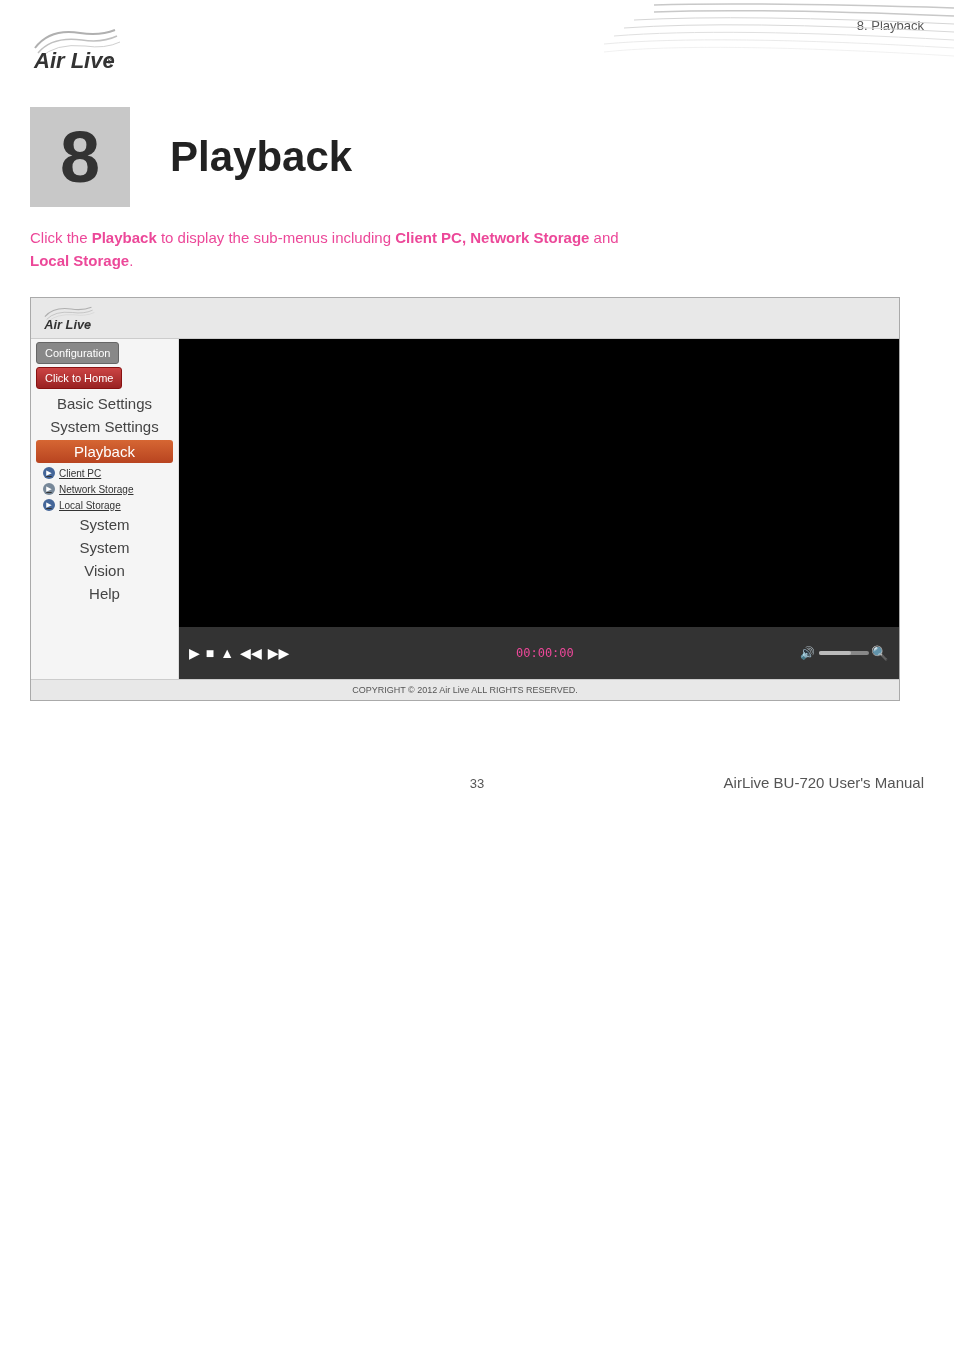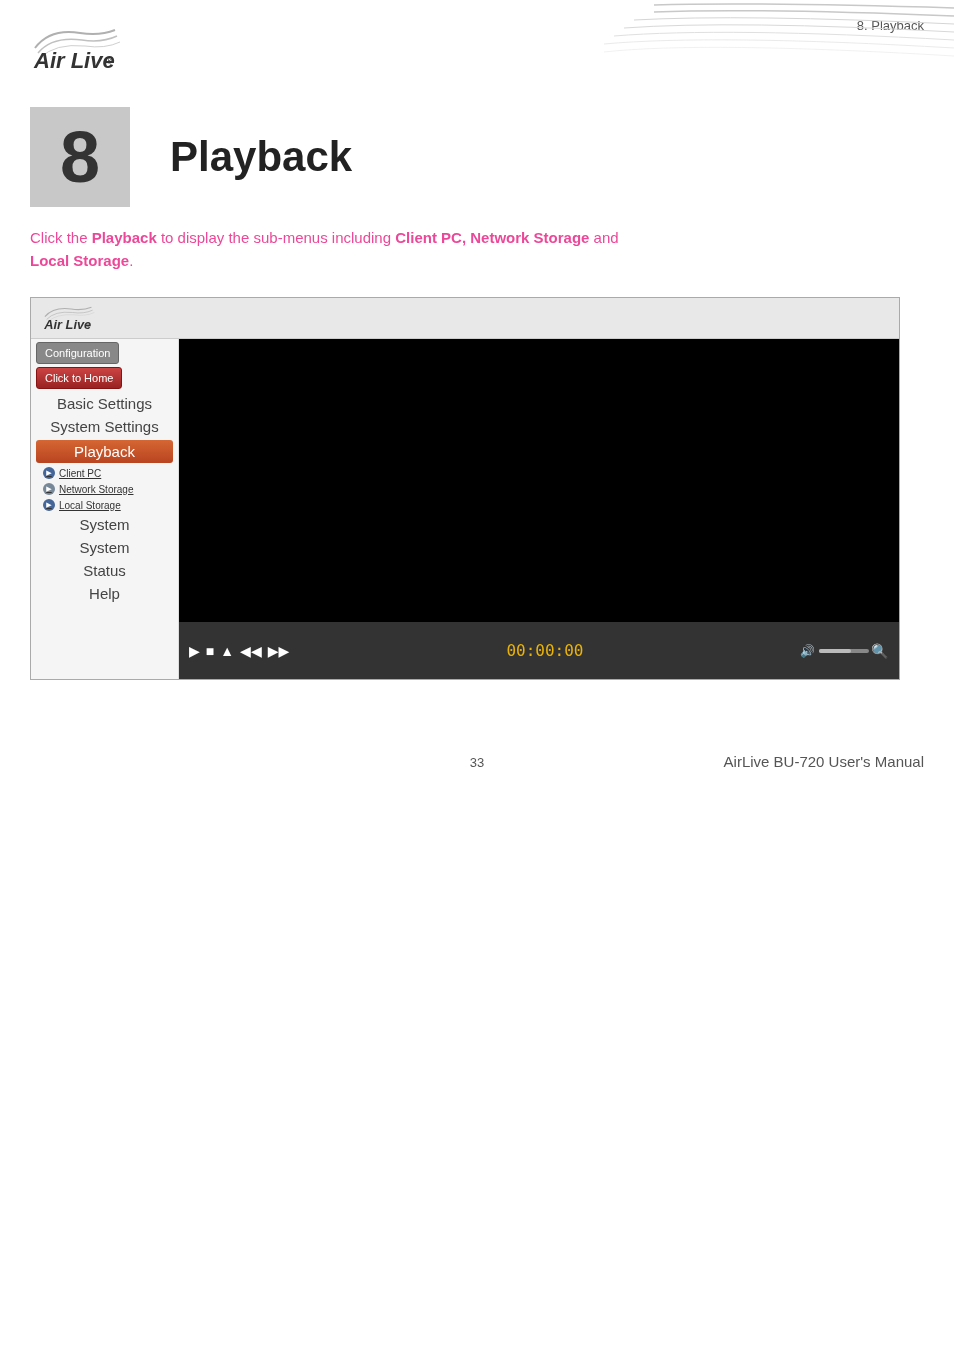--- a/index.html
+++ b/index.html
@@ -230,22 +230,22 @@
 
     .ctrl-btn {
       color: #fff;
       font-size: 14px;
       cursor: pointer;
       background: none;
       border: none;
     }
 
     .time-display {
-      color: #eab308;
-      font-size: 16px;
+      color: #ec4899;
+      font-size: 12px;
       font-family: monospace;
       margin: 13px auto;
     }
 
     .volume-area {
       display: flex;
       align-items: center;
       gap: 3px;
     }
 
@@ -368,21 +368,21 @@
         <span class="dot gray">▶</span>
         <span>Network Storage</span>
       </div>
       <div class="sidebar-sub-item">
         <span class="dot blue">▶</span>
         <span>Local Storage</span>
       </div>
 
       <div class="sidebar-menu-item">System</div>
       <div class="sidebar-menu-item">System</div>
-      <div class="sidebar-menu-item">Status</div>
+      <div class="sidebar-menu-item">Vision</div>
       <div class="sidebar-menu-item">Help</div>
     </div>
 
     <div class="ui-main">
       <div class="video-area"></div>
 
       <div class="controls-bar">
         <button class="ctrl-btn">▶</button>
         <button class="ctrl-btn">■</button>
         <button class="ctrl-btn">▲</button>
@@ -393,18 +393,19 @@
           <span class="volume-icon">🔊</span>
           <div class="volume-bar">
             <div class="volume-fill"></div>
           </div>
           <span class="zoom-icon">🔍</span>
         </div>
       </div>
     </div>
   </div>
 
+  <div class="ui-footer">COPYRIGHT © 2012 Air Live ALL RIGHTS RESERVED.</div>
 </div>
 
 <div style="position: relative; height: 80px; margin-top: 20px;">
   <div style="position: absolute; bottom: 10px; left: 50%; transform: translateX(-50%); font-size: 13px; color: #555;">33</div>
   <div style="position: absolute; bottom: 10px; right: 30px; font-size: 15px; color: #555;">AirLive BU-720 User's Manual</div>
 </div>
 
 </body></html>

